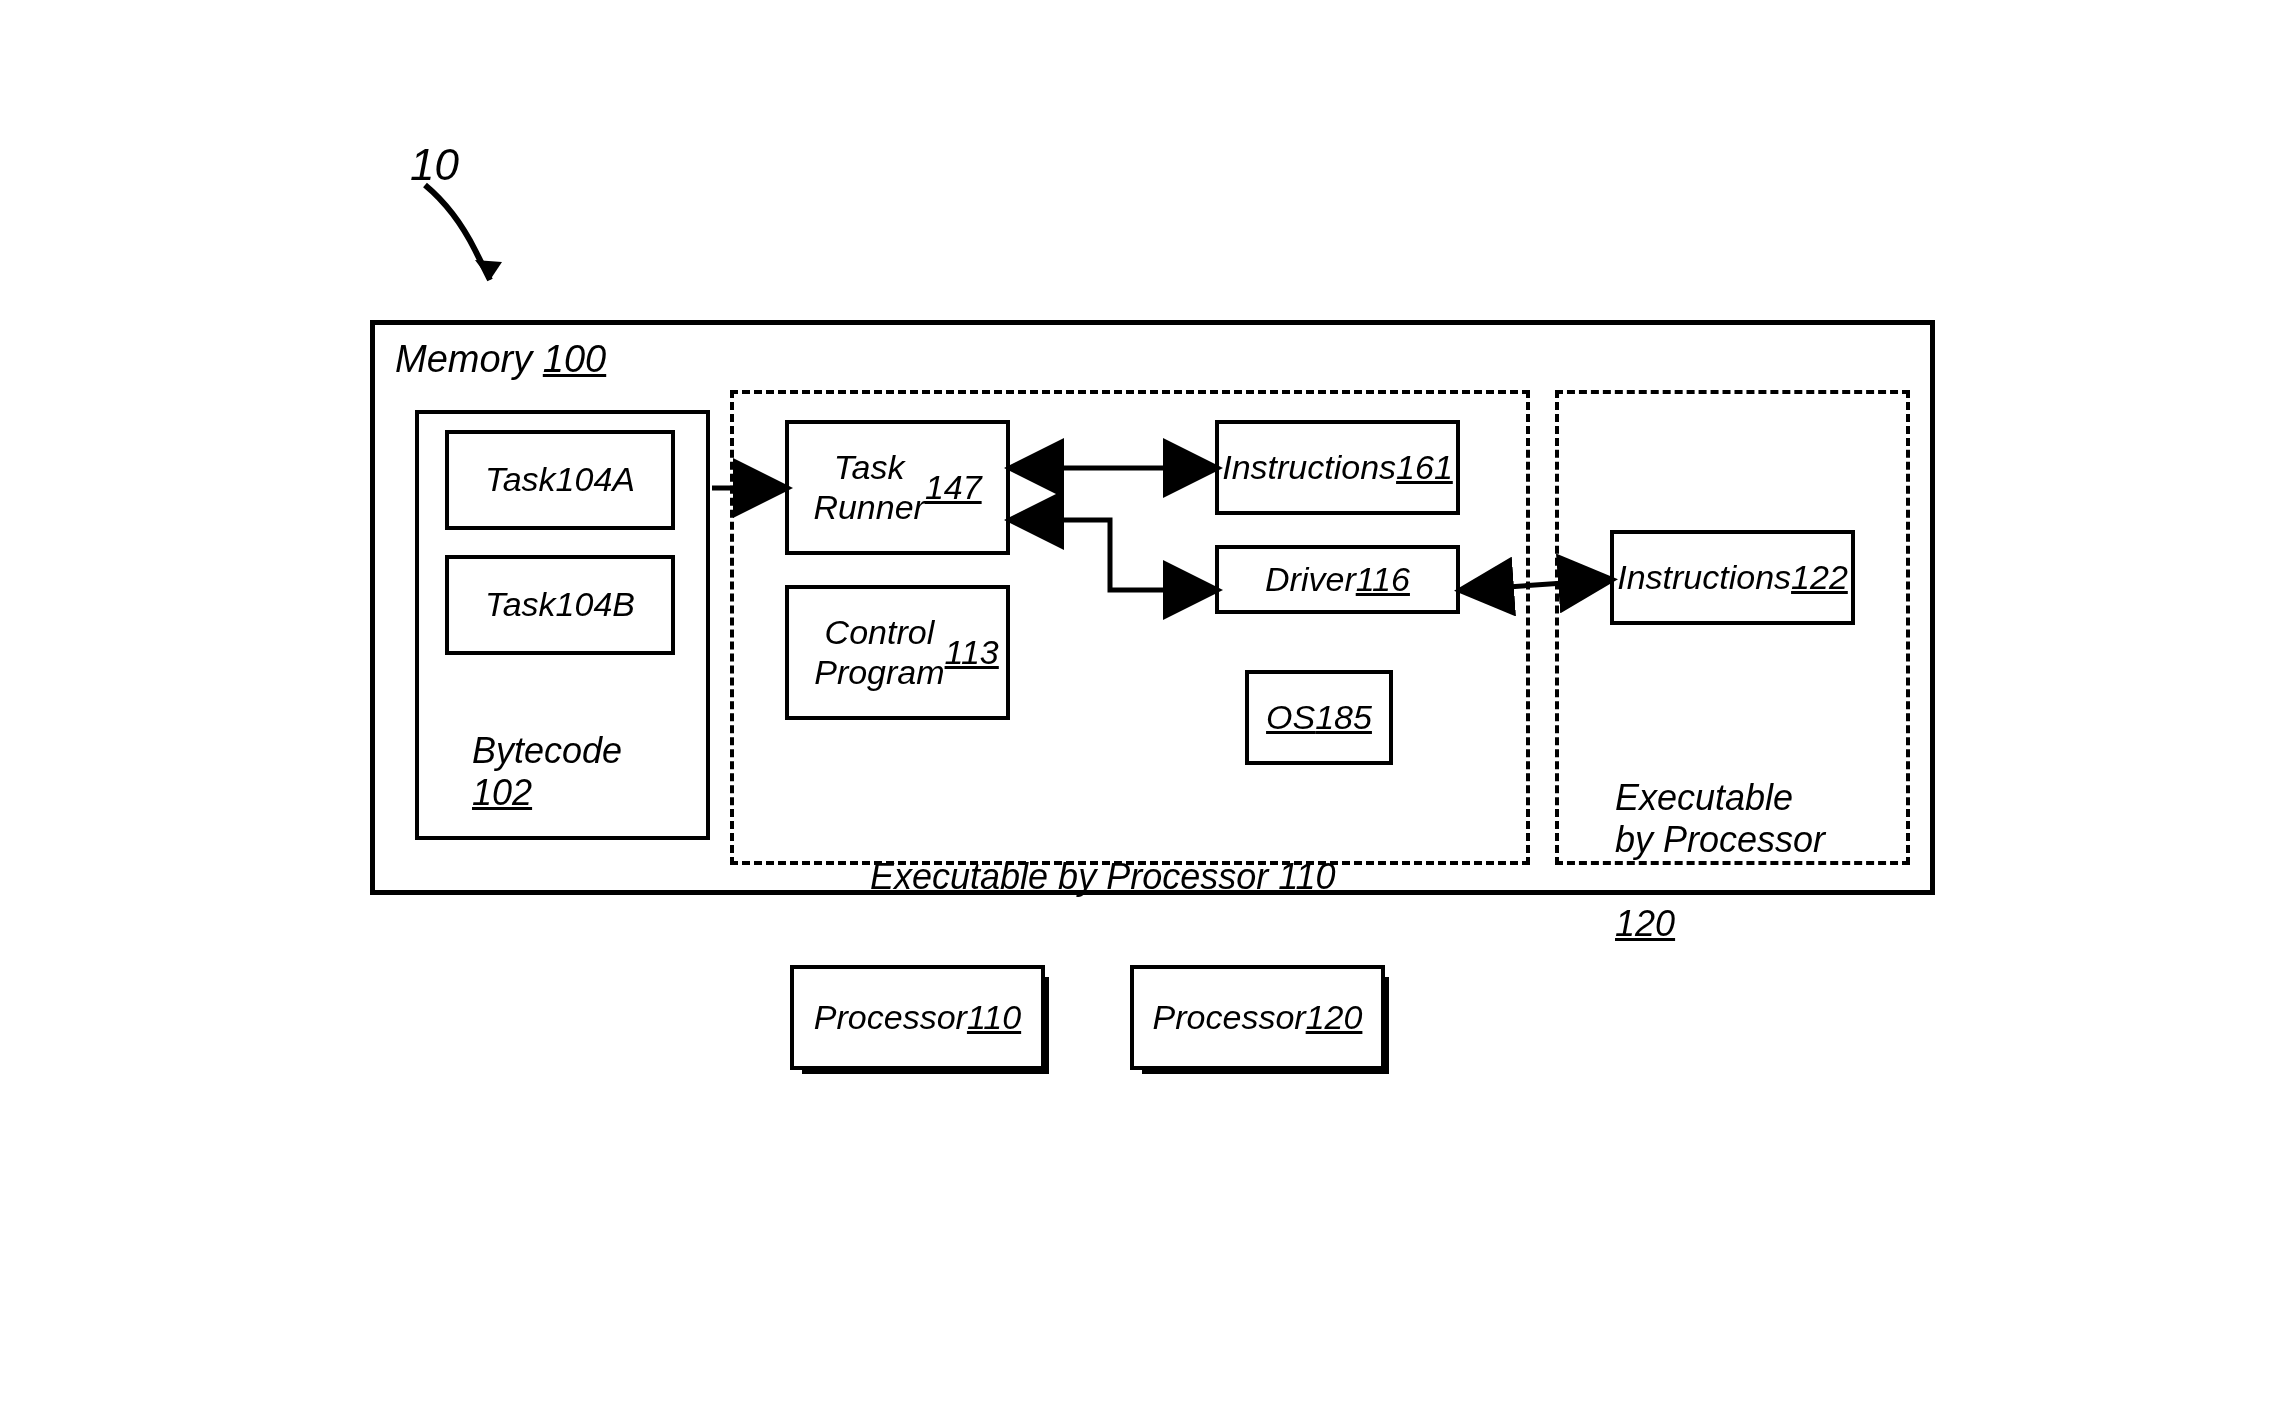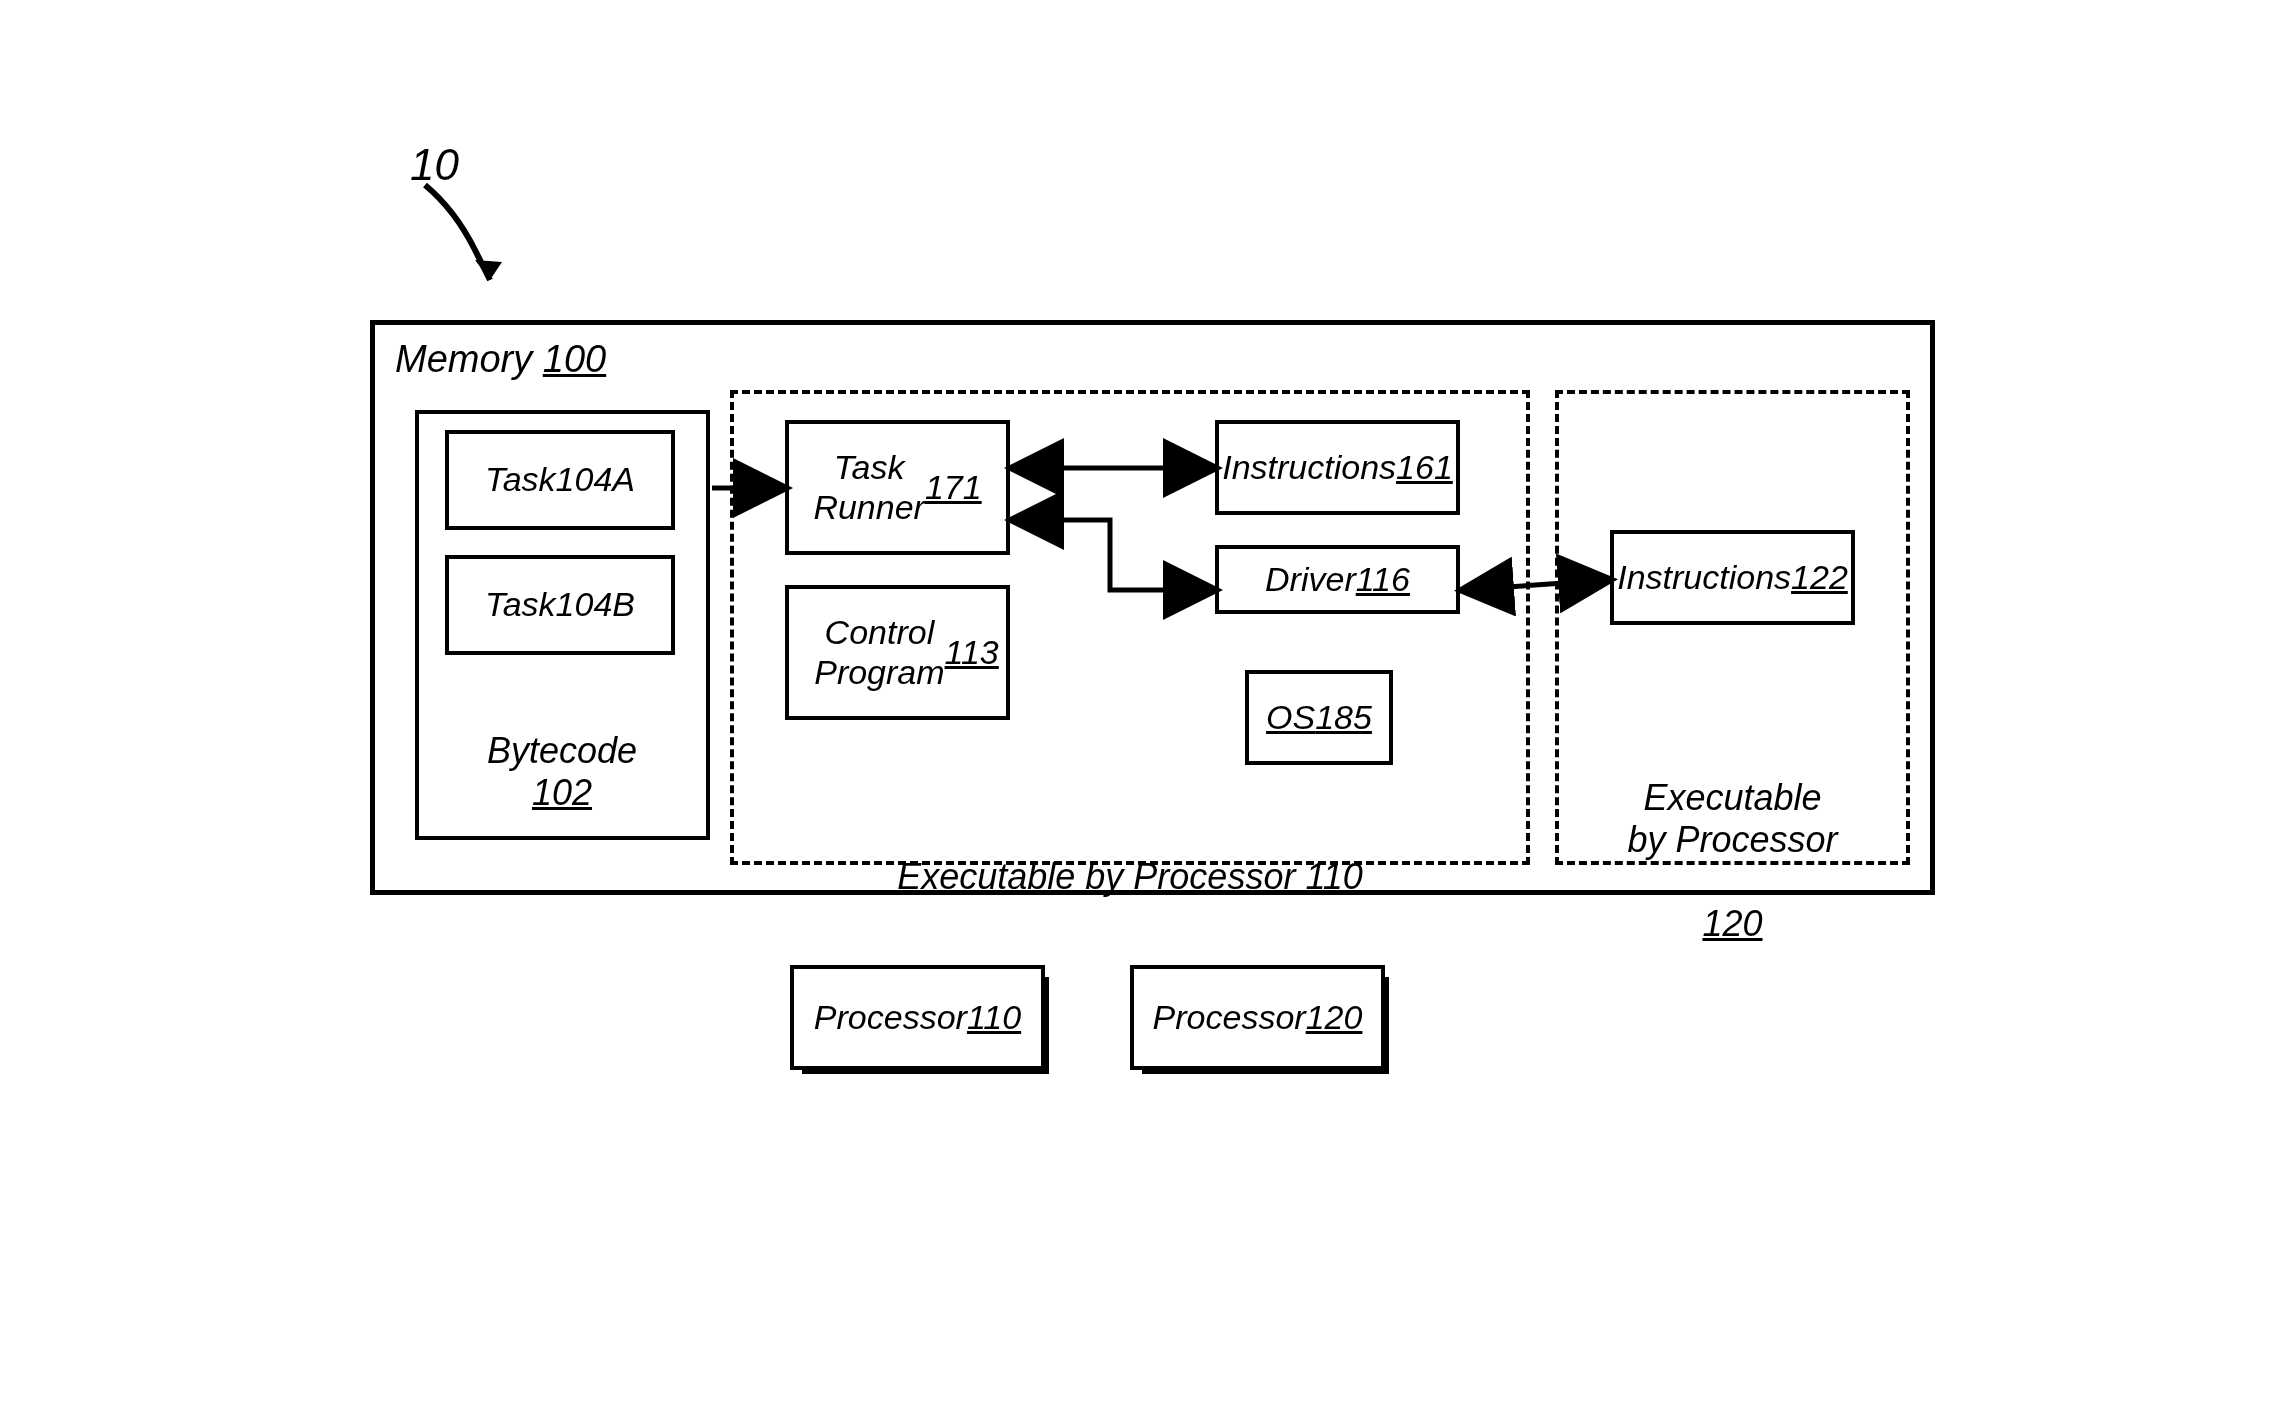--- a/index.html
+++ b/index.html
@@ -58,21 +58,20 @@
     bottom: -8px;
     width: 100%;
     height: 100%;
     background: #000;
     z-index: -1;
   }
   .ref { text-decoration: underline; }
   .caption {
     position: absolute;
     font-style: italic;
-    text-align: center;
     font-size: 36px;
   }
   svg.connectors {
     position: absolute;
     top:0; left:0;
     width: 2296px;
     height: 1413px;
     pointer-events: none;
   }
 </style>
@@ -112,21 +111,21 @@
     <span>Bytecode</span><br>
     <span class="ref">102</span>
   </div>
 
   <div class="dashed-box" style="left:730px; top:390px; width:800px; height:475px;"></div>
 
   <div class="block" style="left:785px; top:420px; width:225px; height:135px;">
     <div class="shadow"></div>
     <span style="white-space:pre-line;">Task
 Runner</span>
-    <span class="ref">171</span>
+    <span class="ref">147</span>
   </div>
 
   <div class="block" style="left:1215px; top:420px; width:245px; height:95px;">
     <div class="shadow"></div>
     <span>Instructions</span>
     <span class="ref">161</span>
   </div>
 
   <div class="block" style="left:1215px; top:545px; width:245px; height:69px;">
     <div class="shadow"></div>

